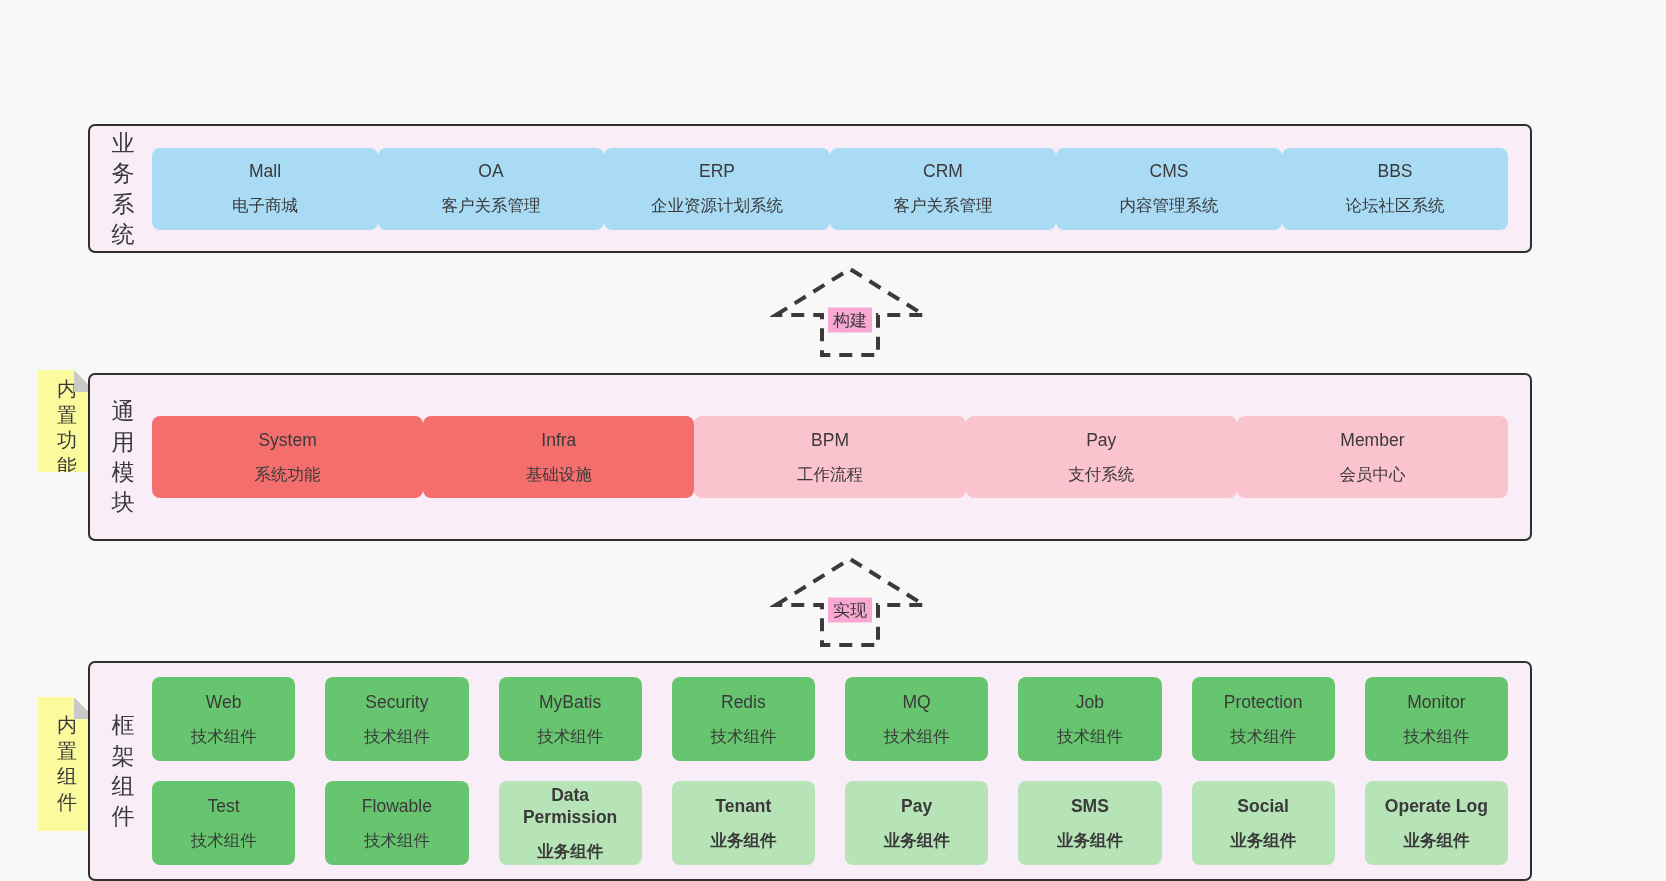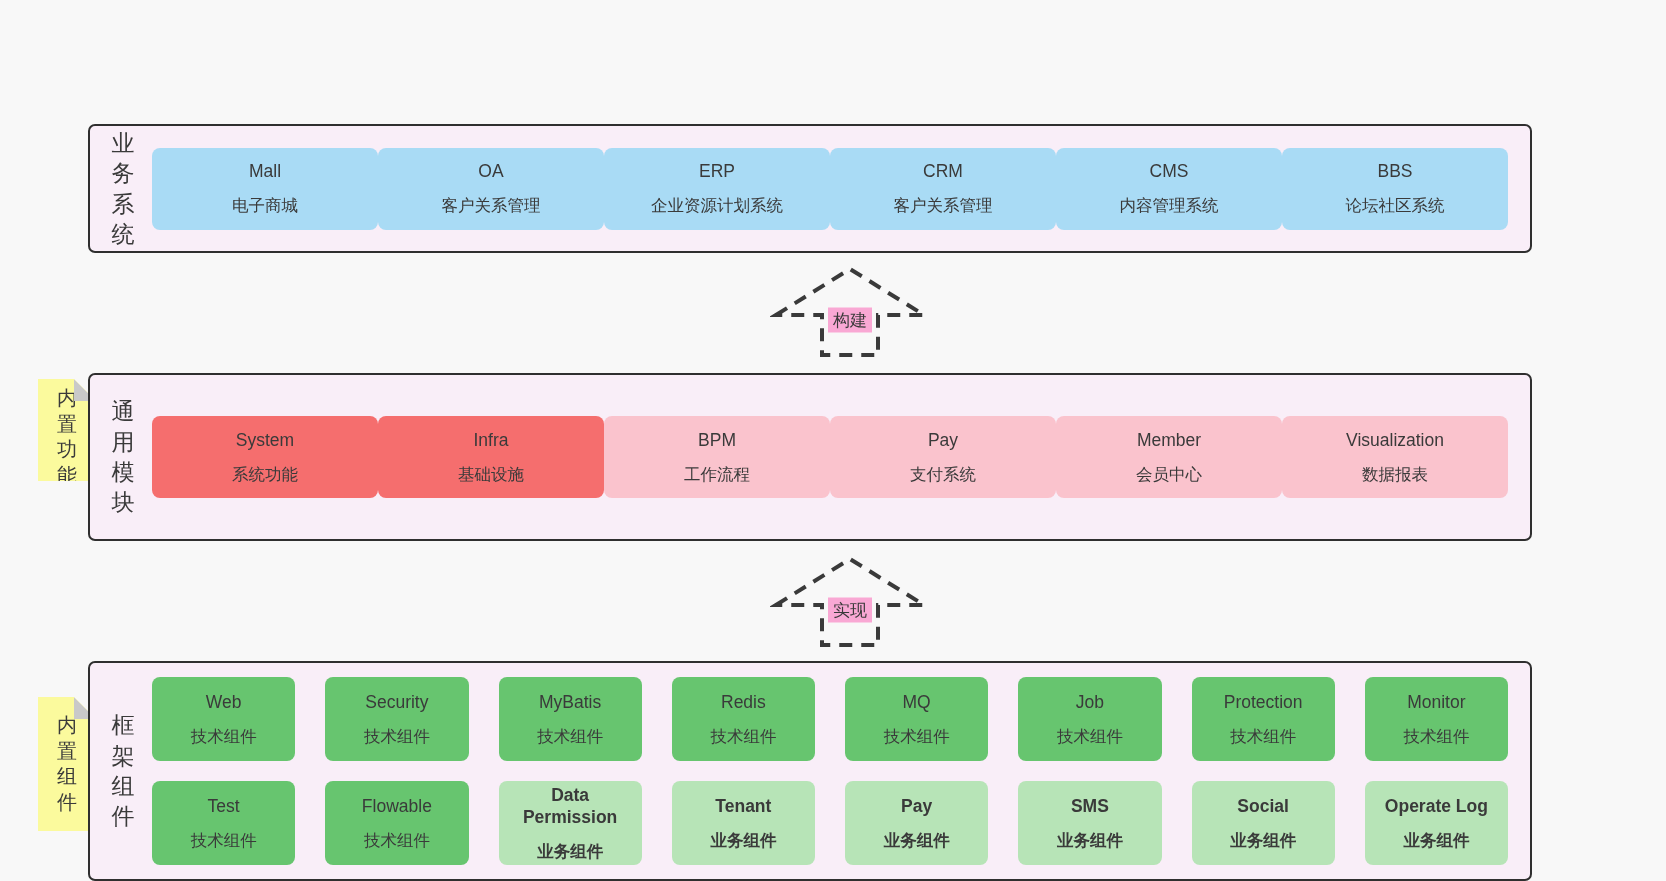--- a/index.html
+++ b/index.html
@@ -120,21 +120,21 @@
   }
   .sticky .sticky-text{
     width:22px;
     margin:0 auto;
     font-size:20px;
     line-height:1.28;
     word-break:break-all;
     text-align:center;
     color:var(--text,#3a3a3a);
   }
-  .sticky.mid{top:-3px;height:102px;margin-top:9px;}
+  .sticky.mid{top:-3px;height:102px;}
   .sticky.mid .sticky-text{padding-top:7px;}
   .sticky.bot{top:36px;height:134px;}
   .sticky.bot .sticky-text{padding-top:16px;}
 </style>
 </head>
 <body>
 
 <div class="page">
 
   <div class="row-block first">
@@ -197,24 +197,20 @@
           <div class="box-sub">工作流程</div>
         </div>
         <div class="box pink">
           <div class="box-name">Pay</div>
           <div class="box-sub">支付系统</div>
         </div>
         <div class="box pink">
           <div class="box-name">Member</div>
           <div class="box-sub">会员中心</div>
         </div>
-        <div class="box pink">
-          <div class="box-name">Visualization</div>
-          <div class="box-sub">数据报表</div>
-        </div>
       </div>
     </div>
   </div>
 
   <div class="arrow-wrap second">
     <svg width="160" height="94" viewBox="0 0 160 94">
       <path d="M 6 50 L 80 4 L 154 50 L 108 50 L 108 90 L 52 90 L 52 50 Z" fill="#f8f8f8" stroke="#3a3a3a" stroke-width="4" stroke-dasharray="13 9" stroke-linejoin="miter"></path>
     </svg>
     <span class="arrow-label">实现</span>
   </div>

